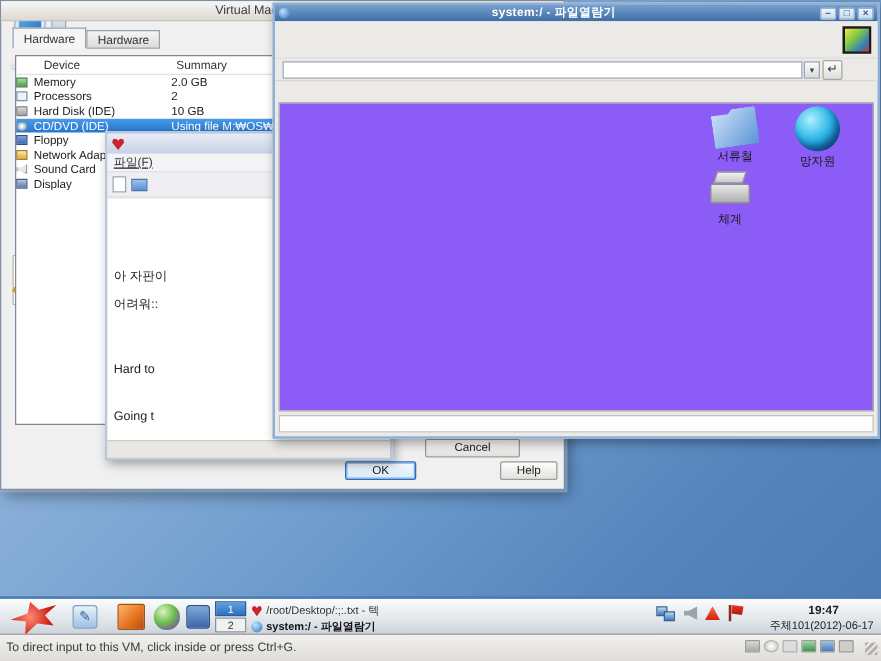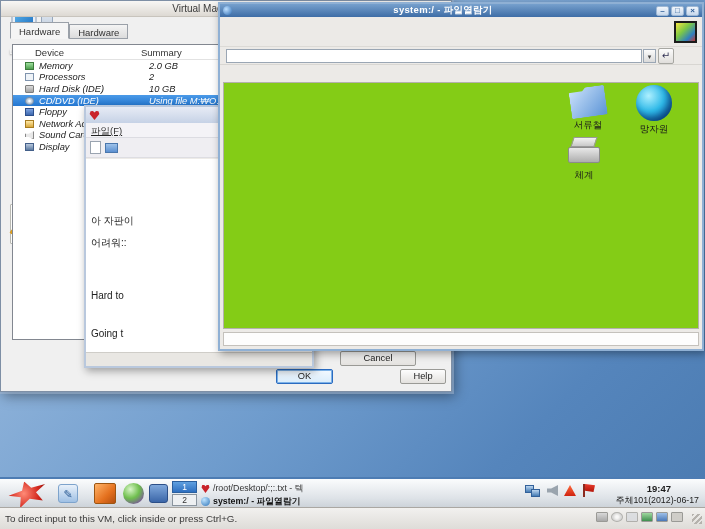--- a/index.html
+++ b/index.html
@@ -43,42 +43,42 @@
   .fm-glyphicon { width:9px; height:9px; background:radial-gradient(circle at 35% 35%,#bfe0ff,#2e6db4); border-radius:50%; }
   #fm .title { flex:1; text-align:center; color:#fff; font-weight:bold; font-size:9.5px; letter-spacing:.3px; }
   .wbtn { width:13px; height:10px; margin-left:2px; background:linear-gradient(#f2f6fb,#c7d8ec); border:1px solid #9db7d4; border-radius:2px; color:#2b5c96; font-size:8px; line-height:8px; text-align:center; font-weight:bold; }
   #fm .mbar { height:15px; background:#f1f0ee; border-bottom:1px solid #dcdad6; display:flex; gap:9px; align-items:center; padding-left:6px; font-size:9.5px; color:#2a2a2a; }
   #fm .toolrow { position:relative; height:30px; background:#eceae7; border-bottom:1px solid #dcdad6; }
   .fm-logo { position:absolute; right:5px; top:4px; width:23px; height:22px; border:2px solid #1b1b1b; background:linear-gradient(135deg,#f5e642 0%,#7ec945 40%,#2f7fc0 75%,#c23a34 100%); }
   #fm .locrow { position:relative; height:18px; background:#eceae7; border-bottom:1px solid #d8d6d2; }
   .loc-input { position:absolute; left:6px; top:2px; right:60px; height:14px; background:#fff; border:1px solid #9aa6b4; }
   .loc-drop { position:absolute; right:46px; top:2px; width:13px; height:14px; background:linear-gradient(#fbfbfb,#dadada); border:1px solid #9aa6b4; font-size:7px; text-align:center; line-height:13px; color:#444; }
   .loc-go { position:absolute; right:28px; top:1px; width:16px; height:16px; background:linear-gradient(#fcfcfc,#e0dedb); border:1px solid #a7a7a2; border-radius:2px; text-align:center; line-height:14px; font-size:10px; color:#335; }
-  #fm .content { position:absolute; left:3px; top:78px; right:3px; bottom:20px; background:#84cc16; border:1px solid #b4b1ac; }
+  #fm .content { position:absolute; left:3px; top:78px; right:3px; bottom:20px; background:#8b5cf6; border:1px solid #b4b1ac; }
   .fm-item { position:absolute; width:60px; text-align:center; }
   .fm-item .lbl { font-size:9.5px; color:#1a1a1a; margin-top:2px; }
   .ic-folder { width:36px; height:30px; margin:0 auto; background:linear-gradient(135deg,#cfe4fb,#5a93d6); clip-path:polygon(0 12%,38% 12%,48% 0,100% 0,100% 100%,0 100%); transform:rotate(-8deg); border-radius:2px; }
   .ic-globe { width:36px; height:36px; margin:0 auto; border-radius:50%; background:radial-gradient(circle at 35% 30%,#aef0ff,#2fb9e8 45%,#0b5fae 85%); box-shadow:inset -3px -4px 6px rgba(0,20,60,.45); }
   .ic-printer { position:relative; width:36px; height:30px; margin:0 auto; }
   .ic-printer .top { position:absolute; left:6px; top:0; width:24px; height:10px; background:linear-gradient(#f2f2f2,#c9c9c9); border:1px solid #9a9a9a; transform:skewX(-18deg); }
   .ic-printer .base { position:absolute; left:2px; top:10px; width:32px; height:16px; background:linear-gradient(#e8e8e8,#aeaeae); border:1px solid #8c8c8c; border-radius:2px; }
   #fm .sbar { position:absolute; left:3px; bottom:3px; right:3px; height:14px; background:#fdfdfd; border:1px solid #c4c1bc; }
 
   
   #vmdlg { left:128px; top:28px; width:452px; height:392px; background:#f0f0f0; border:1px solid #7e8fa5; box-shadow:0 0 0 2px rgba(160,180,205,.55), 3px 4px 12px rgba(0,0,0,.4); z-index:5; }
   #vmdlg .tbar { position:relative; height:16px; background:linear-gradient(#f8f7f5,#ddd9d3); border-bottom:1px solid #c8c4bd; }
   #vmdlg .title { text-align:center; line-height:16px; font-size:10px; color:#3b3b3b; }
   .dlg-close { position:absolute; right:3px; top:2px; width:21px; height:12px; background:linear-gradient(#e2574a,#c03527); border:1px solid #8e2015; border-radius:2px; color:#fff; font-size:9px; line-height:10px; text-align:center; font-weight:bold; }
   .tabs { position:absolute; left:10px; top:22px; display:flex; align-items:flex-end; }
   .tab { height:15px; padding:0 8px; line-height:15px; font-size:9.5px; border:1px solid #9aa0a8; background:linear-gradient(#f4f4f4,#dcdcdc); color:#333; }
   .tab.active { height:17px; line-height:17px; background:#f5f5f5; border-bottom:1px solid #f5f5f5; position:relative; z-index:2; }
   .panel { position:absolute; left:12px; top:44px; width:221px; height:296px; background:#fff; border:1px solid #828790; }
   .phead { display:flex; height:15px; border-bottom:1px solid #e2e2e2; font-size:9.5px; color:#333; align-items:center; }
   .phead .c1 { padding-left:22px; width:128px; }
-  .drow { display:flex; align-items:center; height:11.6px; font-size:9.3px; color:#1c1c1c; padding-left:12px;font-style:italic; }
+  .drow { display:flex; align-items:center; height:11.6px; font-size:9.3px; color:#1c1c1c; padding-left:0; }
   .drow .dicon { width:9px; height:8px; margin-right:5px; flex:none; }
   .drow .dname { width:110px; flex:none; white-space:nowrap; overflow:hidden; }
   .drow .dsum { flex:1; white-space:nowrap; overflow:hidden; text-overflow:ellipsis; padding-right:3px; }
   .drow.sel { background:linear-gradient(#4b9ae8,#2477d1); color:#fff; }
   .i-mem { background:linear-gradient(#9fe09f,#4d9e4d); border:1px solid #3c7c3c; }
   .i-cpu { background:#eef3f8; border:1px solid #7f93ad; }
   .i-hdd { background:linear-gradient(#dcdcdc,#9f9f9f); border:1px solid #7d7d7d; border-radius:1px; }
   .i-cd  { background:radial-gradient(circle,#fff 15%,#cfd8e2 40%,#8ea6c0); border-radius:50%; border:1px solid #7d93ad; }
   .i-flp { background:linear-gradient(#7da3e0,#3d67ad); border:1px solid #2c4f8c; }
   .i-net { background:linear-gradient(#ffe9a8,#d8a83c); border:1px solid #a87c20; }

